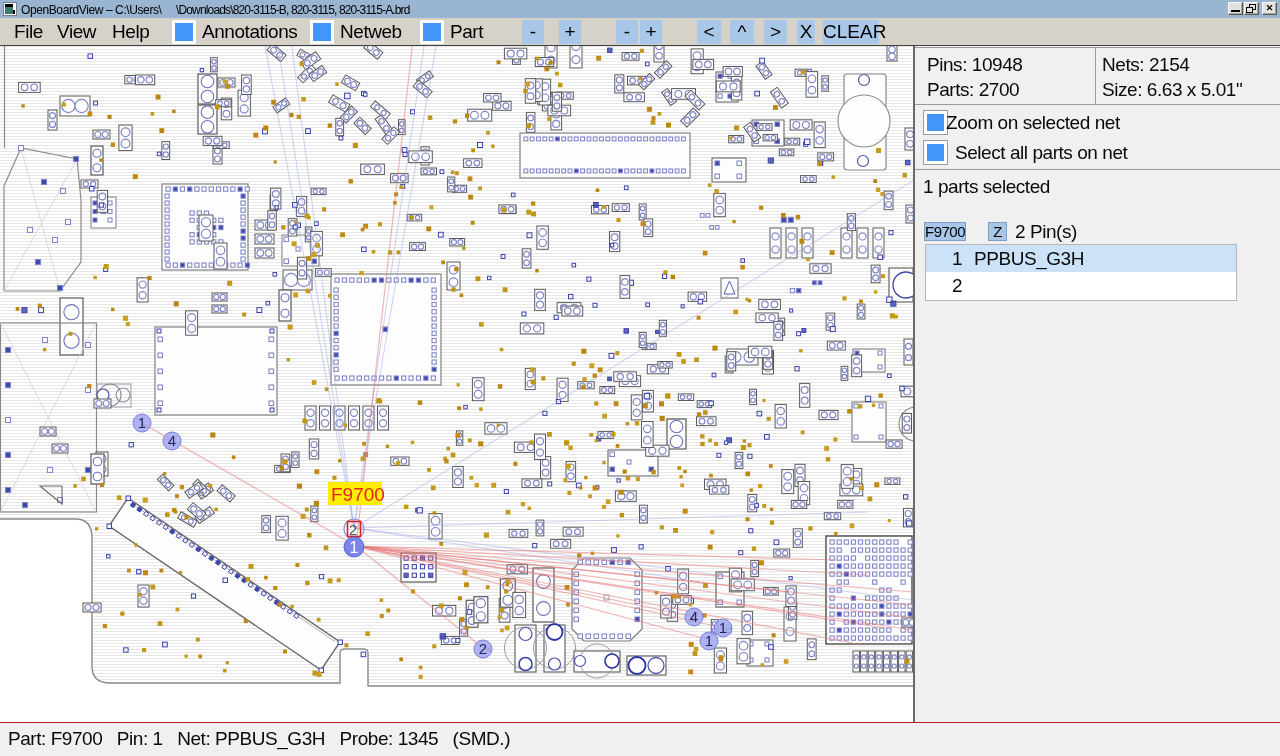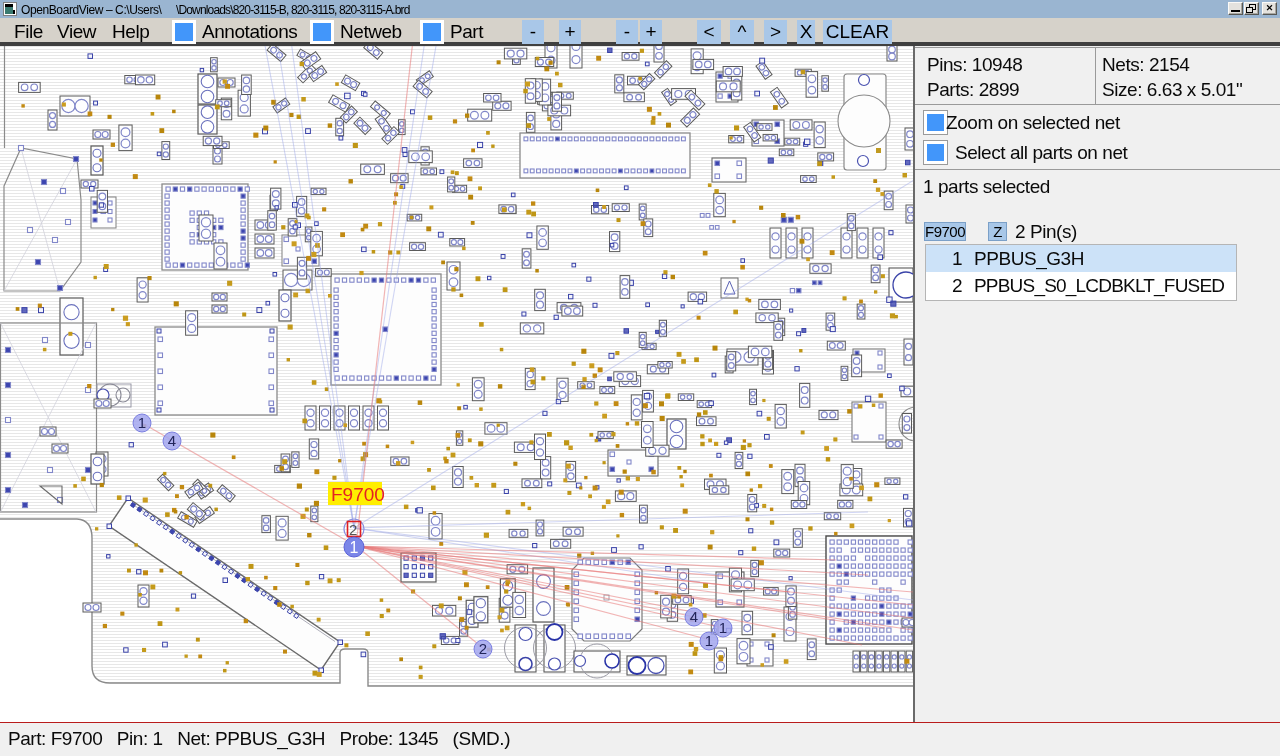--- a/index.html
+++ b/index.html
@@ -1,19 +1,19 @@
 <!DOCTYPE html>
 <html><head><meta charset="utf-8"><style>
 *{margin:0;padding:0;box-sizing:border-box}
 body{width:1280px;height:756px;overflow:hidden;position:relative;background:#fff;font-family:"Liberation Sans",sans-serif}
 .abs{position:absolute}
 #title{left:0;top:0;width:1280px;height:18px;background:#9ab5d1}
 #title .txt{font-size:12px;letter-spacing:-0.1px;color:#000;top:3px}
 .wbtn{top:2px;width:15px;height:13px;background:#e4e2de;border-top:1px solid #fbfaf8;border-left:1px solid #fbfaf8;border-right:1px solid #585854;border-bottom:1px solid #585854;box-shadow:inset -1px -1px 0 #a8a7a2;font-size:9px;text-align:center;line-height:11px;font-weight:bold}
-#menu{left:0;top:18px;width:1280px;height:28px;background:#d6d2ca;border-bottom:4px solid #404040}
+#menu{left:0;top:18px;width:1280px;height:28px;background:#d6d2ca;border-bottom:1px solid #404040}
 .mi{font-size:19px;letter-spacing:-0.45px;color:#000;top:3px}
 .cbf{top:2px;width:24px;height:24px;background:#fff}
 .cbi{position:absolute;left:3px;top:3px;width:18px;height:18px;background:#4296fa}
 .tbtn{top:2px;height:24px;background:#a9c7e8;font-size:19px;color:#000;text-align:center;line-height:23px}
 #side{left:915px;top:46px;width:365px;height:677px;background:#f0f0f0}
 #side .t{font-size:19px;letter-spacing:-0.45px;color:#0a0a0a}
 #status{left:0;top:722px;width:1280px;height:34px;background:#f0f0f0;border-top:1px solid #b91c1c;font-size:19px;letter-spacing:-0.45px;color:#0a0a0a;line-height:31px;padding-left:8px}
 .sep{background:#9a9a9a;height:1px}
 .scb{width:25px;height:25px;background:#fff;border:1px solid #9a9a9a}
 .scb .cbi{left:3px;top:3px;width:17px;height:17px}
@@ -54,21 +54,21 @@
     </div>
  <span class="abs mi" style="left:450px">Part</span>
  <div class="abs tbtn" style="left:522px;width:22px">-</div>
  <div class="abs tbtn" style="left:559px;width:22px">+</div>
  <div class="abs tbtn" style="left:616px;width:22px">-</div>
  <div class="abs tbtn" style="left:640px;width:22px">+</div>
  <div class="abs tbtn" style="left:697px;width:24px">&lt;</div>
  <div class="abs tbtn" style="left:730px;width:24px">^</div>
  <div class="abs tbtn" style="left:764px;width:23px">&gt;</div>
  <div class="abs tbtn" style="left:797px;width:18px">X</div>
- <div class="abs tbtn" style="left:823px;width:69px">CLEAR</div>
+ <div class="abs tbtn" style="left:823px;width:56px">CLEAR</div>
 </div>
 <div class="abs" style="left:0;top:46px"><svg width="913" height="677" viewBox="0 46 913 677">
 <defs>
         <pattern id="sl" width="6" height="3" patternUnits="userSpaceOnUse">
           <rect width="6" height="3" fill="#ffffff"></rect>
           <rect y="1.1" width="6" height="0.9" fill="#e5e5e5"></rect>
         </pattern>
       </defs>
 <rect x="0" y="46" width="913" height="677" fill="url(#sl)"></rect>
 <path d="M0,519 H77 Q92,520 92,538 V666 Q92,683 110,683 H340 V653 Q340,649 345,649 H363 Q368,649 368,653 V686 H913 V723 H0 Z" fill="#ffffff"></path>
@@ -2083,21 +2083,21 @@
 <text x="723" y="633" font-size="15" fill="#22255a" text-anchor="middle" font-family="Liberation Sans,sans-serif">1</text>
 <circle cx="709" cy="641" r="9" fill="#a2a6ee" fill-opacity="0.85" stroke="#7a7ee0" stroke-width="1"></circle>
 <text x="709" y="646" font-size="15" fill="#22255a" text-anchor="middle" font-family="Liberation Sans,sans-serif">1</text>
 <circle cx="483" cy="649" r="9" fill="#a2a6ee" fill-opacity="0.85" stroke="#7a7ee0" stroke-width="1"></circle>
 <text x="483" y="654" font-size="15" fill="#22255a" text-anchor="middle" font-family="Liberation Sans,sans-serif">2</text>
 </svg></div>
 <div class="abs" style="left:913px;top:46px;width:2px;height:677px;background:#6a6a6a"></div>
 <div id="side" class="abs">
  <div class="abs sep" style="left:0;top:1px;width:365px"></div>
  <span class="abs t" style="left:12px;top:8px">Pins: 10948</span>
- <span class="abs t" style="left:12px;top:33px">Parts: 2899</span>
+ <span class="abs t" style="left:12px;top:33px">Parts: 2700</span>
  <span class="abs t" style="left:187px;top:8px">Nets: 2154</span>
  <span class="abs t" style="left:187px;top:33px">Size: 6.63 x 5.01"</span>
  <div class="abs" style="left:179.5px;top:1px;width:1px;height:57px;background:#9a9a9a"></div>
  <div class="abs sep" style="left:0;top:58px;width:365px"></div>
  <div class="abs scb" style="left:8px;top:64px">
       <div class="abs cbi"></div>
     </div>
  <span class="abs t" style="left:31px;top:66px">Zoom on selected net</span>
  <div class="abs scb" style="left:8px;top:94px">
       <div class="abs cbi"></div>
@@ -2106,15 +2106,14 @@
  <div class="abs sep" style="left:0;top:123px;width:365px"></div>
  <span class="abs t" style="left:8px;top:130px">1 parts selected</span>
  <div class="abs sbtn" style="left:9px;top:176px;width:42px;height:19px;line-height:18px">F9700</div>
  <div class="abs sbtn" style="left:73px;top:176px;width:19px;height:19px;line-height:18px">Z</div>
  <span class="abs t" style="left:100px;top:175px">2 Pin(s)</span>
  <div class="abs" style="left:10px;top:198px;width:312px;height:57px;background:#fff;border:1px solid #b5b5b5">
    <div class="abs" style="left:0;top:0;width:310px;height:27px;background:#cce2f8"></div>
    <span class="abs t" style="left:26px;top:3px">1</span>
       <span class="abs t" style="left:48px;top:3px">PPBUS_G3H</span>
    <span class="abs t" style="left:26px;top:30px">2</span>
-      <span class="abs t" style="left:48px;top:30px;letter-spacing:-0.8px">PPBUS_S0_LCDBKLT_FUSED</span>
  </div>
 </div>
 <div id="status" class="abs">Part: F9700&nbsp;&nbsp;&nbsp;Pin: 1&nbsp;&nbsp;&nbsp;Net: PPBUS_G3H&nbsp;&nbsp;&nbsp;Probe: 1345&nbsp;&nbsp;&nbsp;(SMD.)</div>
 </body></html>

